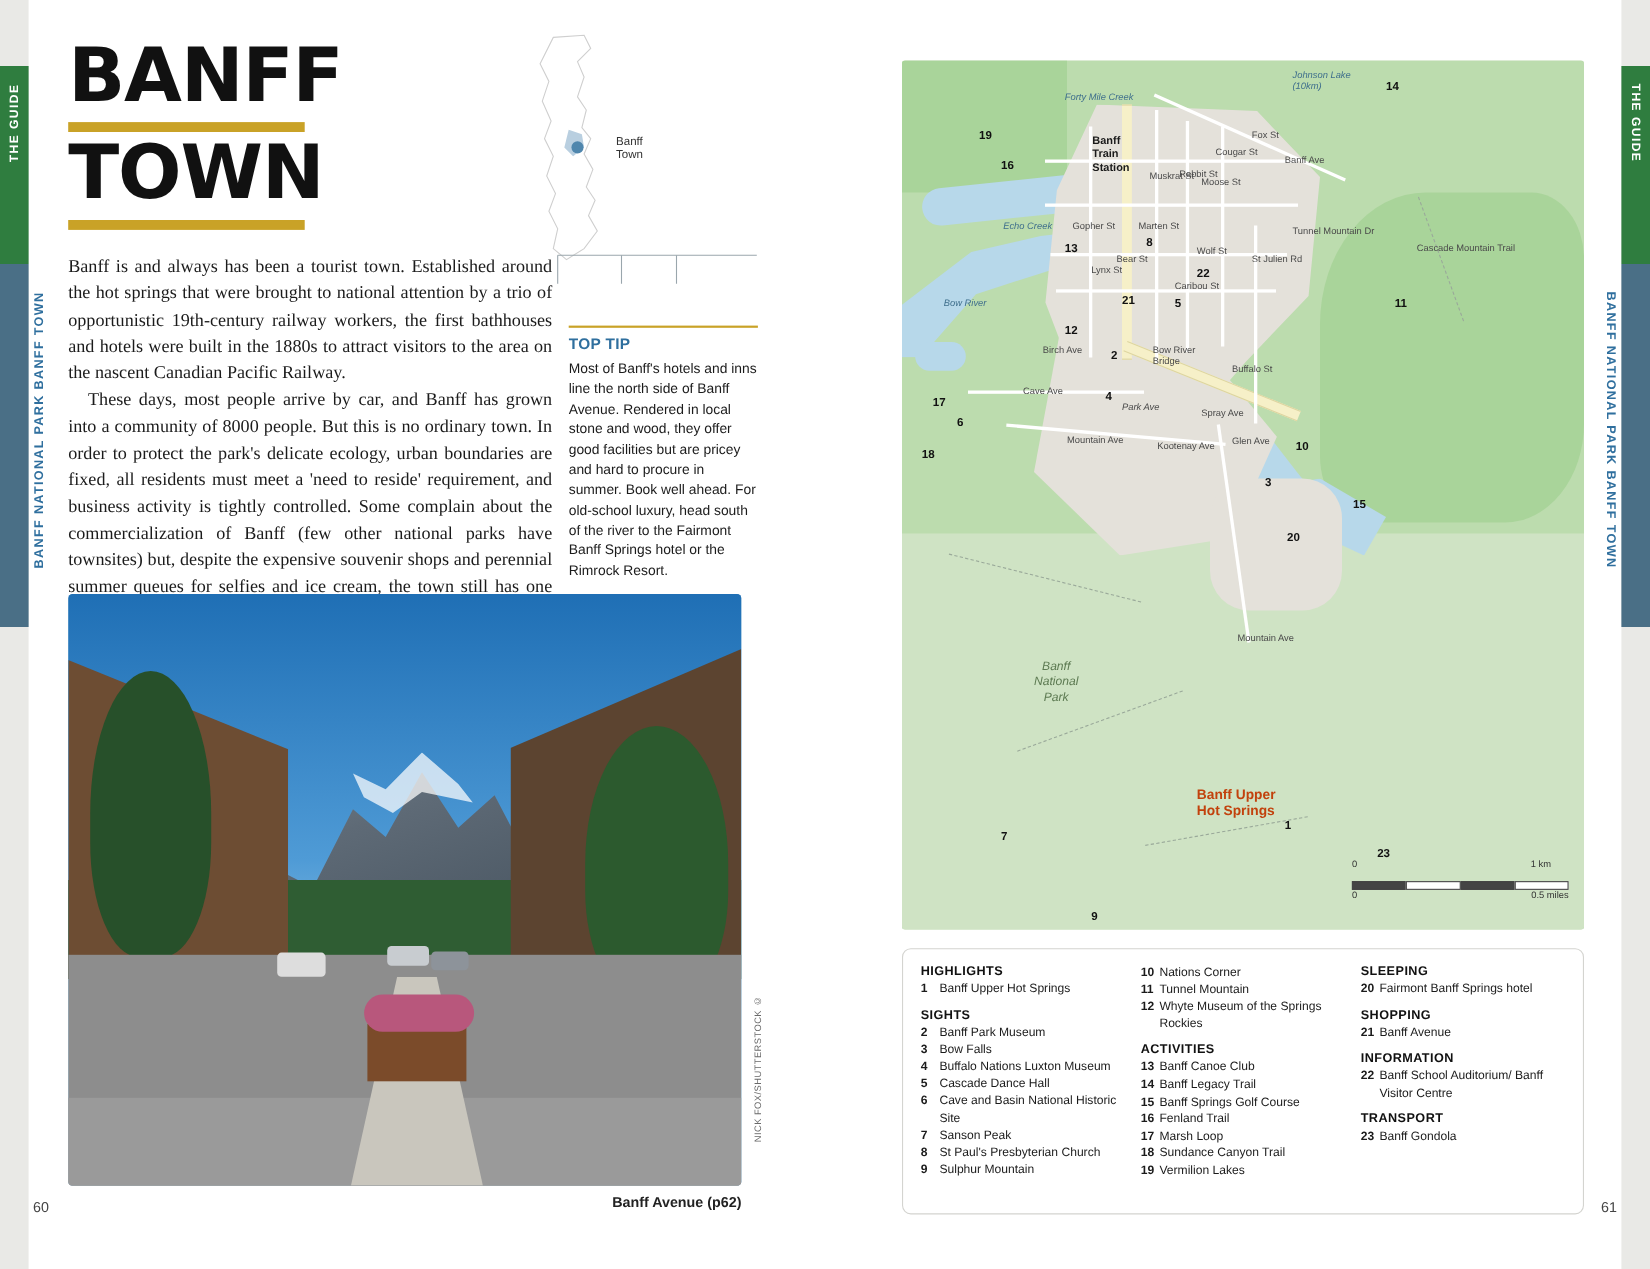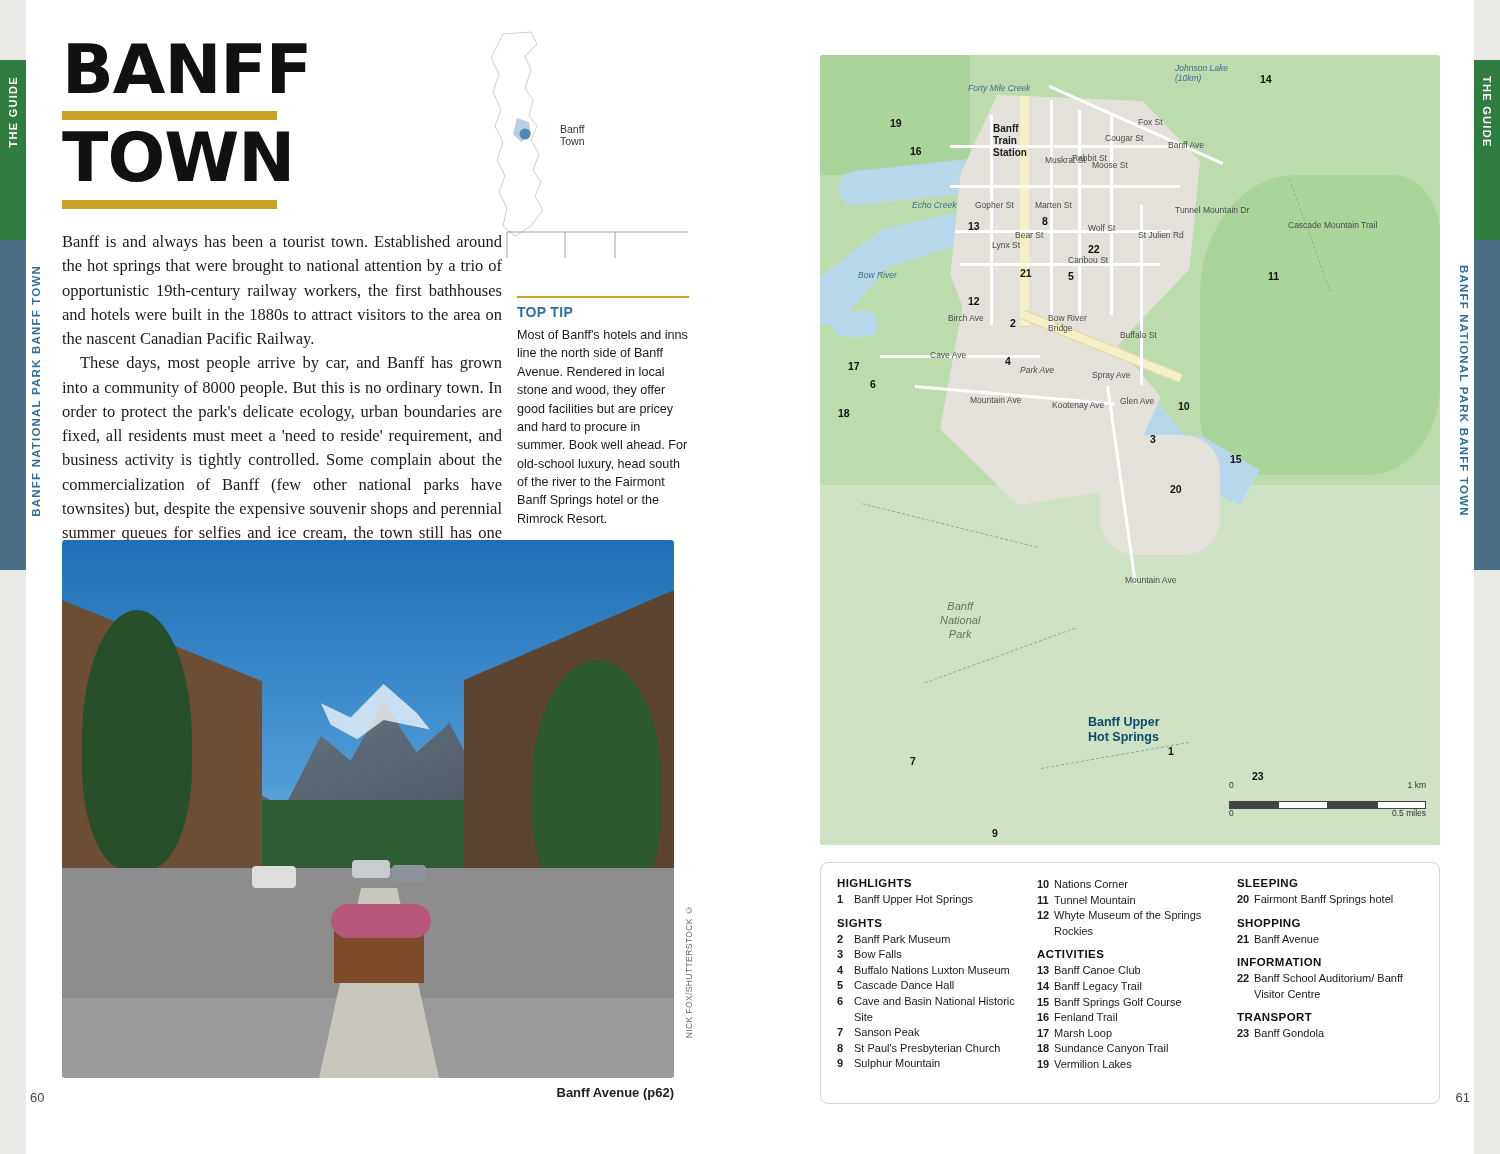--- a/index.html
+++ b/index.html
@@ -113,21 +113,21 @@
   }
   .m-forest{position:absolute;background:#bcdcae;}
   .m-urban{position:absolute;background:#e4e1da;}
   .m-water{position:absolute;background:#b7d8ea;}
   .m-road{position:absolute;background:#ffffff;}
   .m-road-m{position:absolute;background:#f6f0c8;border-top:1px solid #ddd5a0;border-bottom:1px solid #ddd5a0;}
   .m-trail{position:absolute;border-top:1px dashed #9aa99a;}
   .m-label{position:absolute;font-size:8.5px;color:#4a4a4a;font-family:"Liberation Sans",sans-serif;white-space:nowrap;}
   .m-label.it{font-style:italic;color:#3f6f8c;}
   .m-label.park{font-style:italic;color:#5d7a52;font-size:11px;text-align:center;line-height:1.25;}
-  .m-label.big{font-size:12.5px;font-weight:bold;color:#0c4a6e;line-height:1.2;}
+  .m-label.big{font-size:12.5px;font-weight:bold;color:#c2410c;line-height:1.2;}
   .m-label.stn{font-size:10px;font-weight:bold;color:#1b1b1b;line-height:1.2;}
   .m-num{position:absolute;font-size:10.5px;font-weight:bold;color:#111;}
   .scalebar{position:absolute;right:14px;bottom:18px;width:215px;font-size:8.5px;color:#333;}
   .sb-line{display:flex;height:6px;margin-top:2px;}
   .sb-line i{display:block;height:6px;border:1px solid #444;}
   .sb-row{position:relative;height:17px;}
   .sb-row span{position:absolute;top:-2px;font-size:8.5px;}
 
   .key{
     position:absolute;left:70px;top:862px;width:620px;height:242px;
@@ -309,21 +309,21 @@
           <div class="m-num" style="left: 350px; top: 428px;">20</div>
           <div class="m-num" style="left: 90px; top: 700px;">7</div>
           <div class="m-num" style="left: 172px; top: 772px;">9</div>
           <div class="m-num" style="left: 348px; top: 690px;">1</div>
           <div class="m-num" style="left: 432px; top: 715px;">23</div>
         </div>
 
       <div class="scalebar">
         <div class="sb-row">
           <span style="left:18px;">0</span>
-          <span style="right:0;">1 km</span>
+          <span style="right:16px;">1 km</span>
         </div>
         <div class="sb-line" style="margin-left:18px;">
           <i style="width:48px;background:#444;"></i>
             <i style="width:48px;background:#fff;"></i>
           <i style="width:48px;background:#444;"></i>
             <i style="width:48px;background:#fff;"></i>
         </div>
         <div class="sb-row" style="margin-top:3px;">
           <span style="left:18px;">0</span>
           <span style="right:0;">0.5 miles</span>

